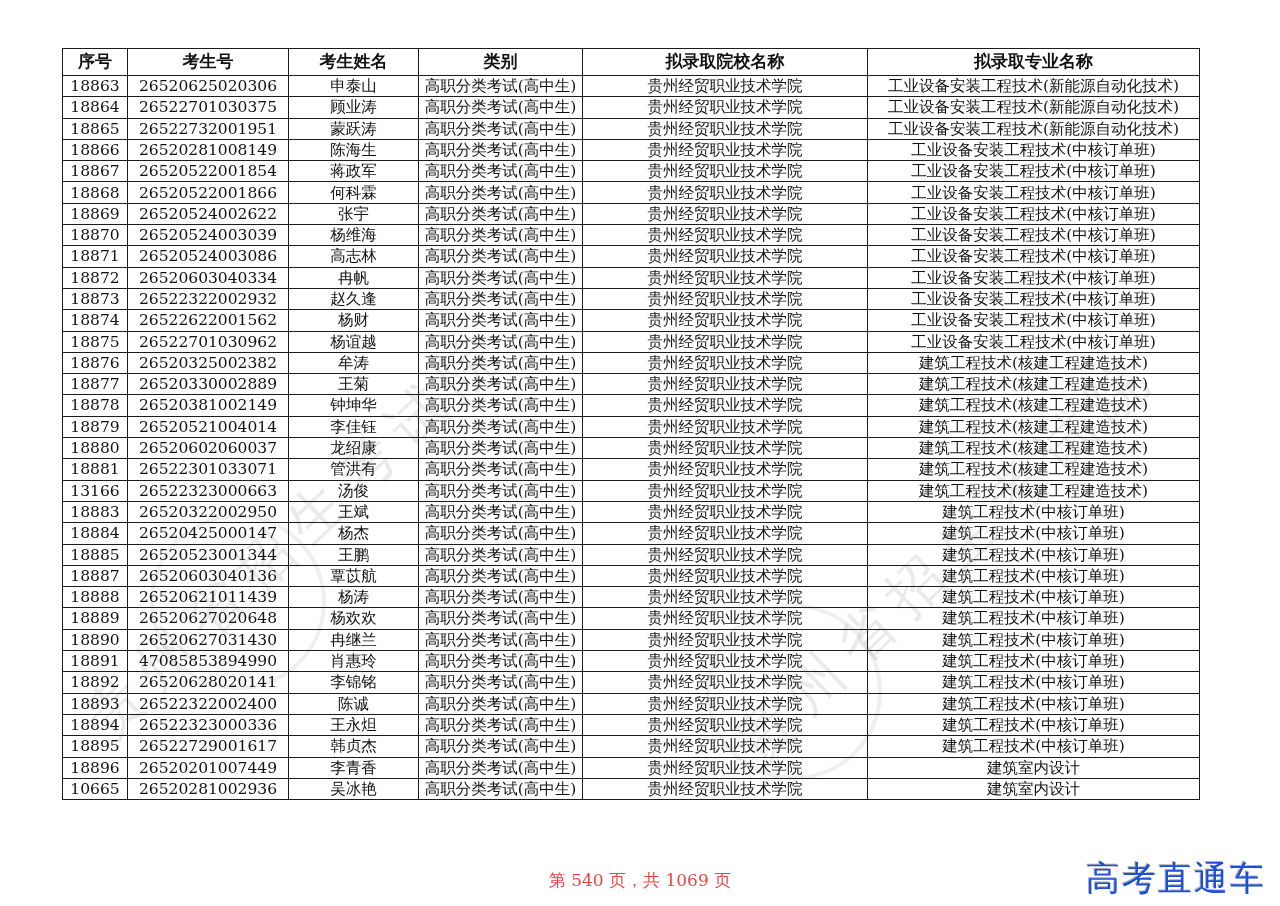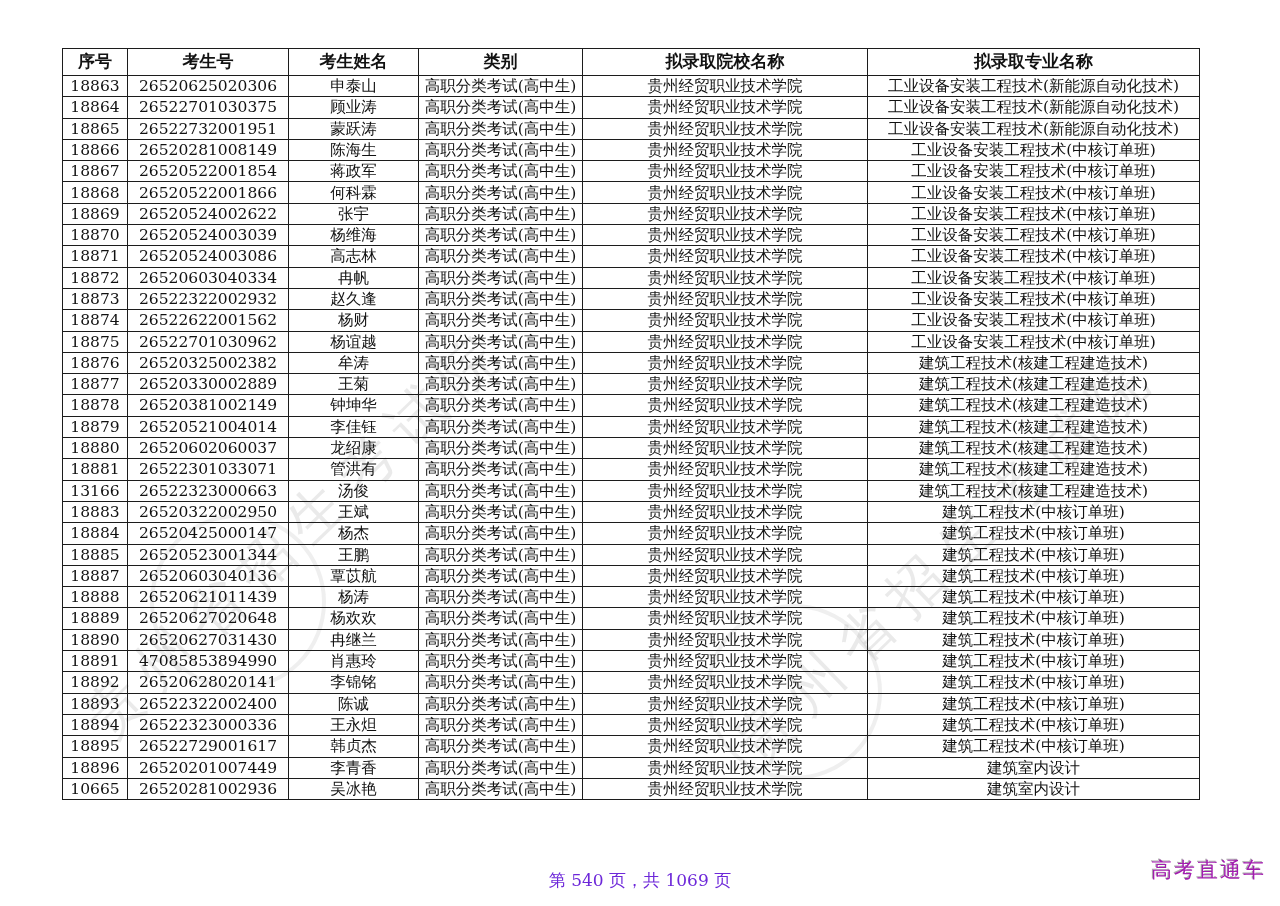--- a/index.html
+++ b/index.html
@@ -60,27 +60,27 @@
   table.adm td{
     height:20.3px;
     font-size:15.5px;
   }
   
   .footer-pageinfo{
     position:absolute;
     left:0;top:869px;width:1280px;
     text-align:center;
     font-size:17px;
-    color:#6d28d9;
+    color:#ef4444;
   }
   .brand{
     position:absolute;
     top:856px;right:14px;
-    font-size:21px;
-    color:#a21caf;
+    font-size:34px;
+    color:#1d4ed8;
     letter-spacing:2px;
     text-shadow:1px 1px 0 #ffffff,-1px -1px 0 #aeaeae;
   }
 </style>
 </head>
 <body>
 
 <div class="page">
 
   <div class="wm-layer">

